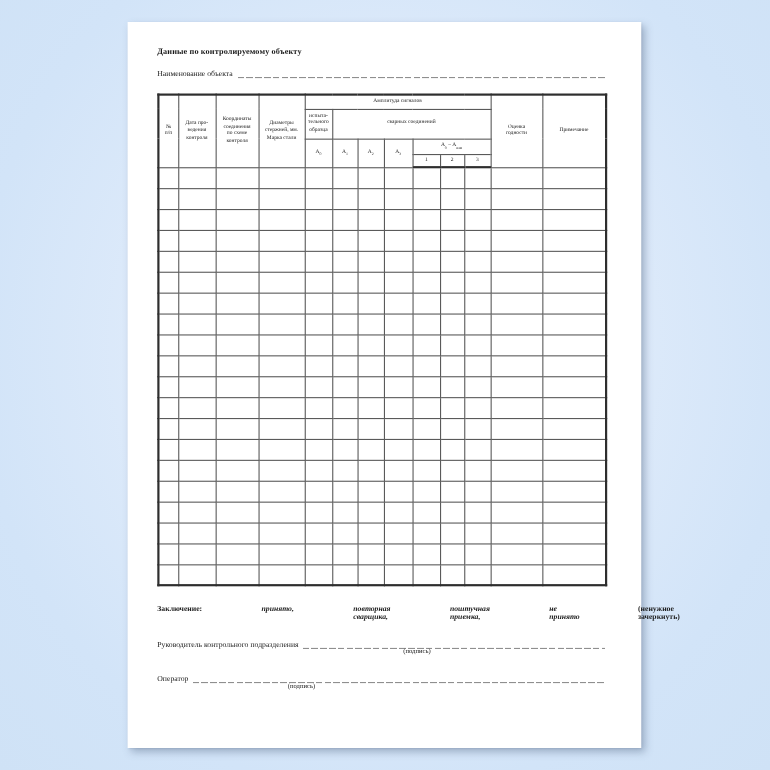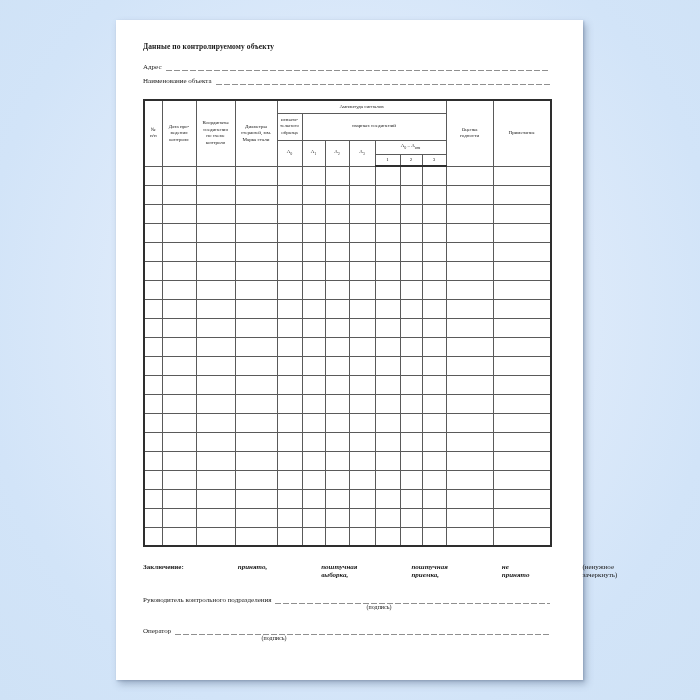--- a/index.html
+++ b/index.html
@@ -35,41 +35,37 @@
   }
   table.ctrl th{font-size:5px;line-height:1.3;white-space:pre-line;}
   table.ctrl sub{font-size:3.5px;line-height:1;}
   tr.h1{height:13px;} tr.h2{height:27px;} tr.h3{height:14px;} tr.h4{height:12px;}
   tr.h4 th{border-bottom:2px solid #2e2e2e;}
   tbody.grid tr{height:19px;}
   .footer{font-size:7px;}
   .conclusion{margin-top:16px;display:flex;align-items:baseline;gap:48px;}
   .conclusion .lbl{font-weight:bold;}
   .conclusion .opt{font-weight:bold;font-style:italic;margin-left:6px;}
-  .conclusion .note{margin-left:5px;}
+  .conclusion .note{margin-left:5px;font-weight:bold;}
   .sig-row{display:flex;align-items:flex-end;height:12px;position:relative;}
   .sig-1{margin-top:13px;}
   .sig-2{margin-top:19px;}
   .sig-caption{position:absolute;top:12px;font-size:6px;transform:translateX(-50%);}
   .sig-caption.sup{left:236px;}
   .sig-caption.op{left:131px;}
 </style>
 </head>
 <body>
 
 <div class="stage">
   <div class="page">
 
     <div class="doc-title">Данные по контролируемому объекту</div>
 
     <div class="fields">
-      <div class="field-row">
-        <span>Адрес</span>
-        <span class="fill-line"></span>
-      </div>
       <div class="field-row">
         <span>Наименование объекта</span>
         <span class="fill-line"></span>
       </div>
     </div>
 
     <table class="ctrl">
       <colgroup>
         <col style="width:18px">
           <col style="width:34px">
@@ -424,21 +420,21 @@
             <td></td>
             <td></td>
           </tr>
         </tbody>
     </table>
 
     <div class="footer">
       <div class="conclusion">
         <span class="lbl">Заключение:</span>
         <span class="opt">принято,</span>
-        <span class="opt">поштучная выборка,</span>
+        <span class="opt">повторная сварщика,</span>
         <span class="opt">поштучная приемка,</span>
         <span class="opt">не принято</span>
         <span class="note">(ненужное зачеркнуть)</span>
       </div>
 
       <div class="sig-row sig-1">
         <span>Руководитель контрольного подразделения</span>
         <span class="fill-line"></span>
         <span class="sig-caption sup">(подпись)</span>
       </div>

